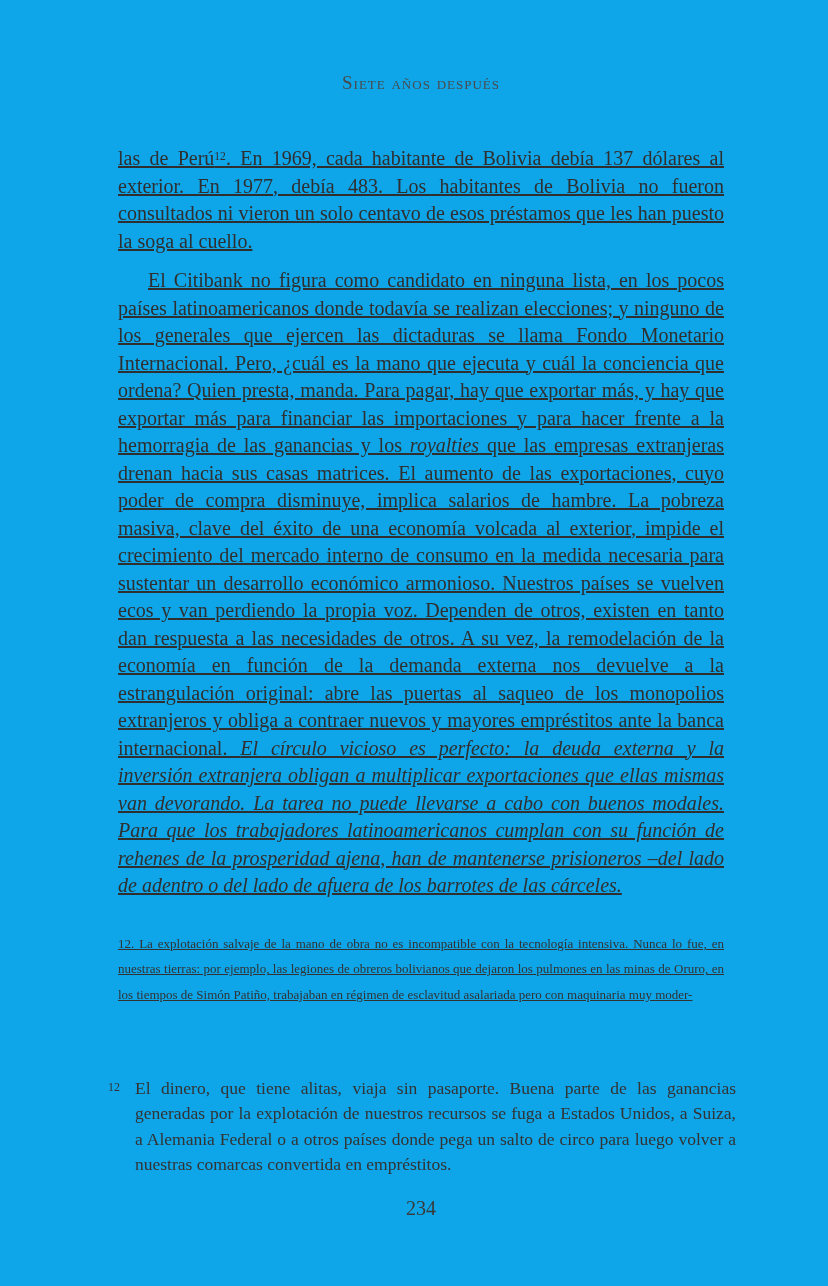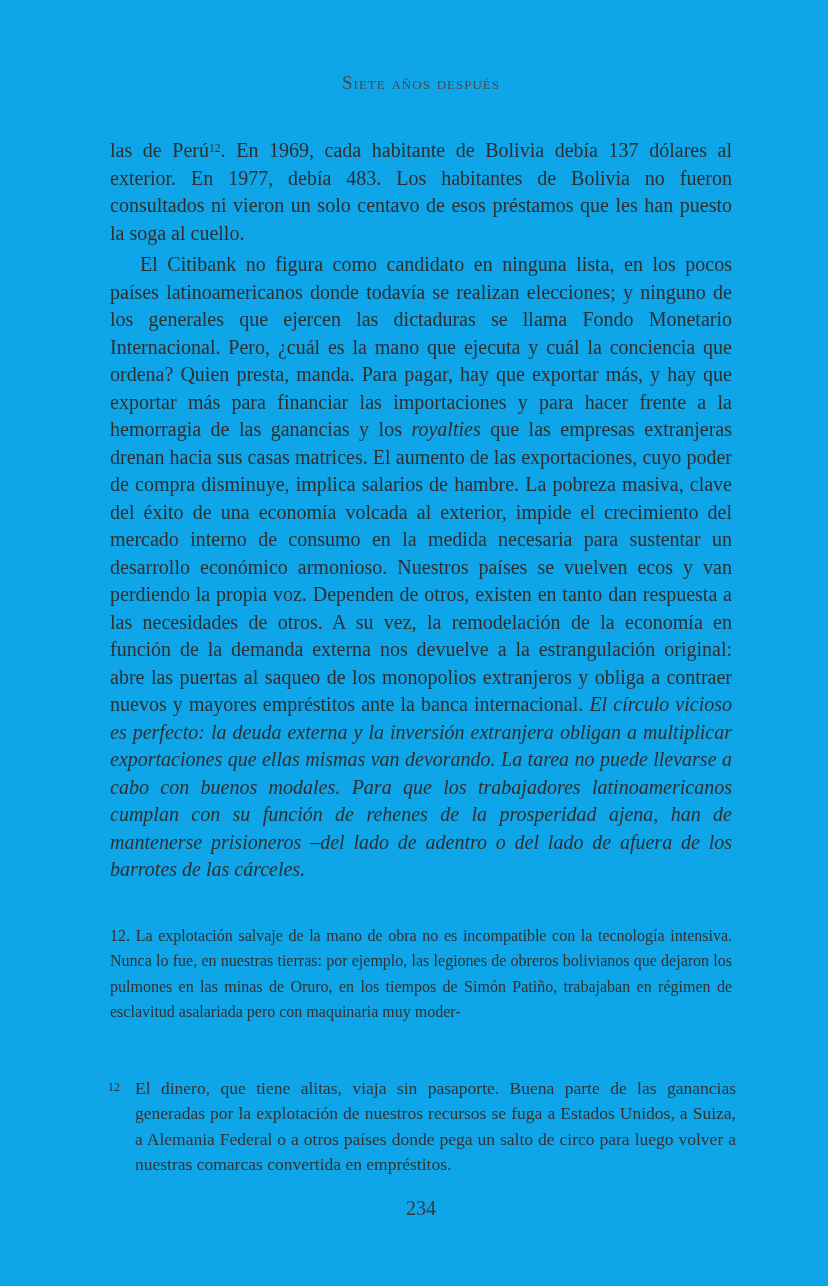--- a/index.html
+++ b/index.html
@@ -34,25 +34,25 @@
     text-align: justify;
   }
   #body-block {
     top: 133px;
     font-size: 20px;
     line-height: 27.5px;
     color: #2f2f2f;
   }
   #note-block {
     top: 919px;
-    font-size: 16px;
+    font-size: 13px;
     line-height: 25.4px;
     color: #323232;
   }
-  .para { margin: 4px; }
+  .para { margin: 12px; text-decoration: underline; }
   .para.indent { text-indent: 30px; }
   em { font-style: italic; }
   sup.fn-ref {
     font-size: 0.58em;
     line-height: 0;
     vertical-align: baseline;
     position: relative;
     top: -0.45em;
   }
   .footnote {

